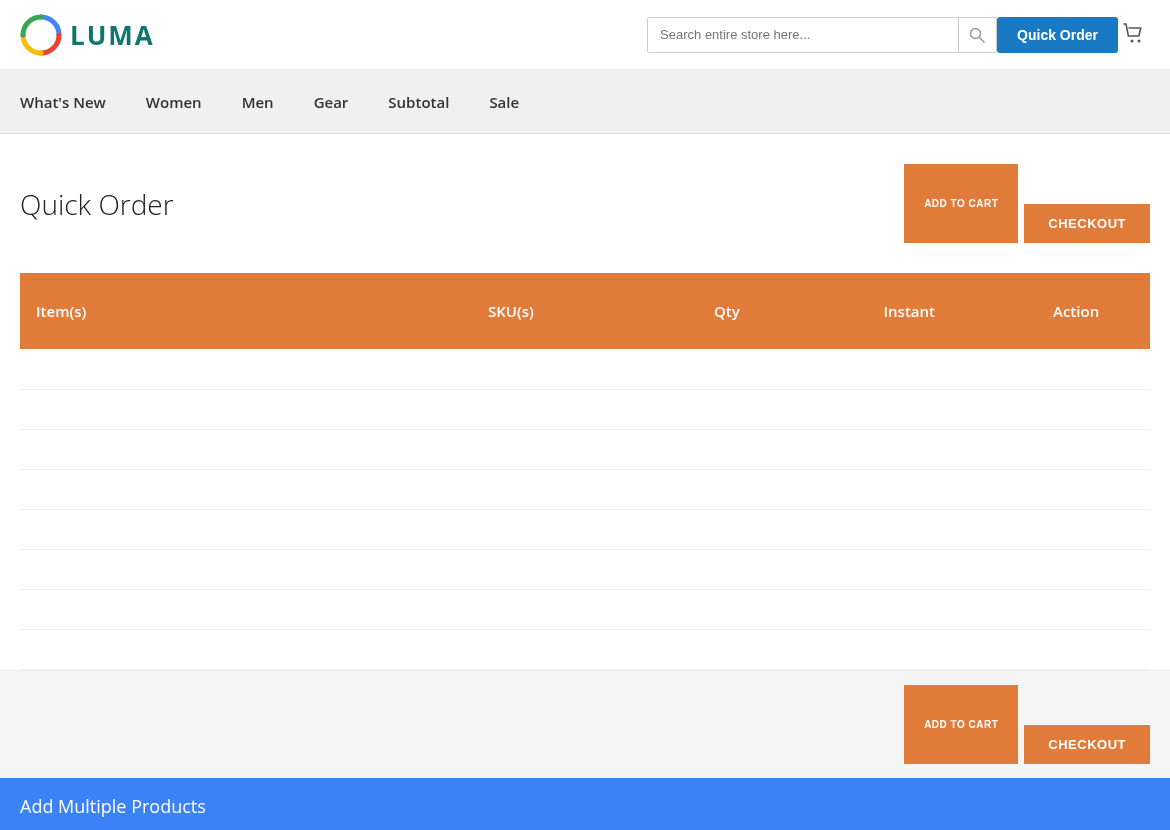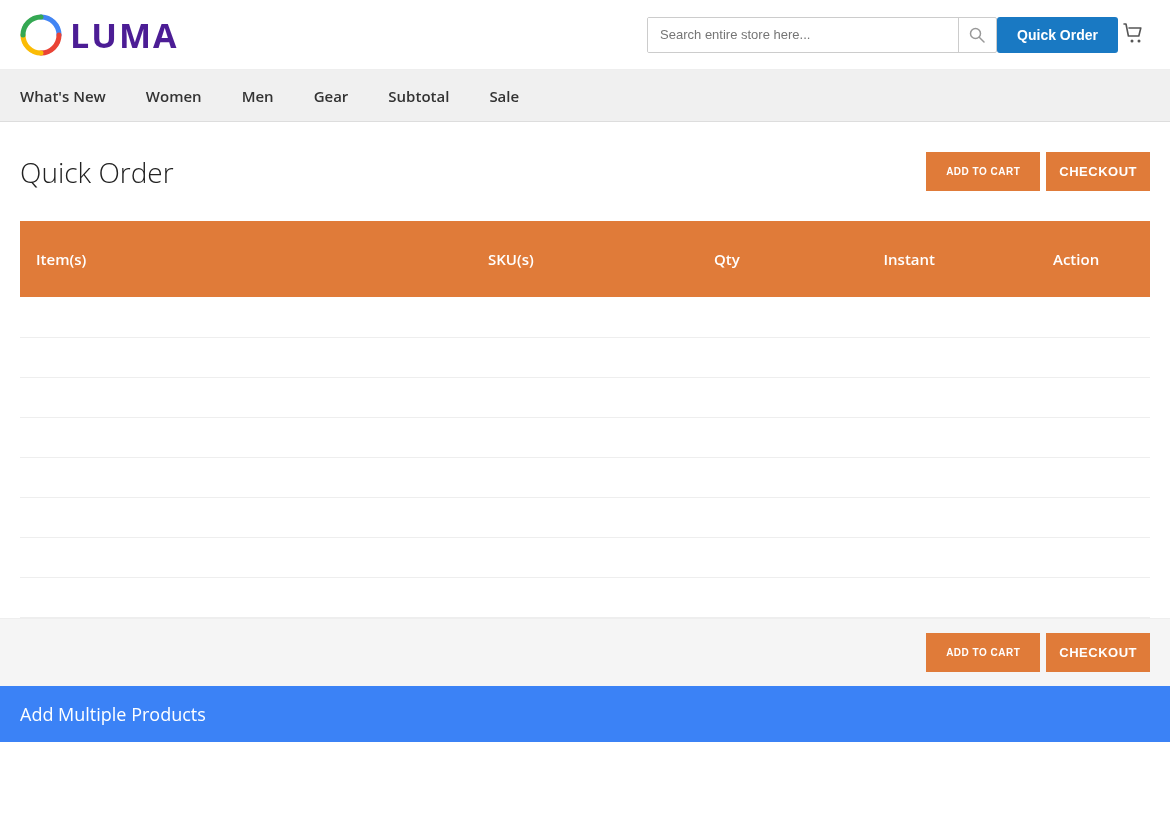--- a/index.html
+++ b/index.html
@@ -18,23 +18,23 @@
     .logo-area {
       display: flex;
       align-items: center;
       gap: 8px;
     }
     .logo-icon {
       width: 42px;
       height: 42px;
     }
     .logo-text {
-      font-size: 34px;
+      font-size: 26px;
       font-weight: 700;
-      color: #4c1d95;
+      color: #0f766e;
       letter-spacing: 2px;
       text-transform: uppercase;
     }
     .header-right {
       display: flex;
       align-items: center;
     }
     .search-bar {
       display: flex;
       align-items: center;
@@ -79,21 +79,21 @@
       border: none;
       cursor: pointer;
       padding: 4px;
     }
 
     
     .nav {
       background: #f0f0f0;
       display: flex;
       align-items: center;
-      height: 52px;
+      height: 64px;
       padding: 0 20px;
       border-bottom: 1px solid #ddd;
     }
     .nav-item {
       padding: 0 20px;
       font-size: 15px;
       font-weight: 600;
       color: #333;
       cursor: pointer;
       height: 100%;
@@ -132,26 +132,27 @@
       font-size: 10px;
       font-weight: 700;
       cursor: pointer;
       letter-spacing: 0.5px;
       text-transform: uppercase;
     }
     .btn-checkout {
       background: #e07b39;
       color: #fff;
       border: none;
-      padding: 12px 13px;
+      padding: 12px 24px;
       font-size: 13px;
       font-weight: 700;
       cursor: pointer;
       letter-spacing: 0.5px;
       text-transform: uppercase;
+      margin-top: 40px;
     }
 
     
     .instant-search-container {
       display: flex;
       justify-content: center;
       margin-bottom: 30px;
     }
     .instant-search-input {
       width: 680px;

